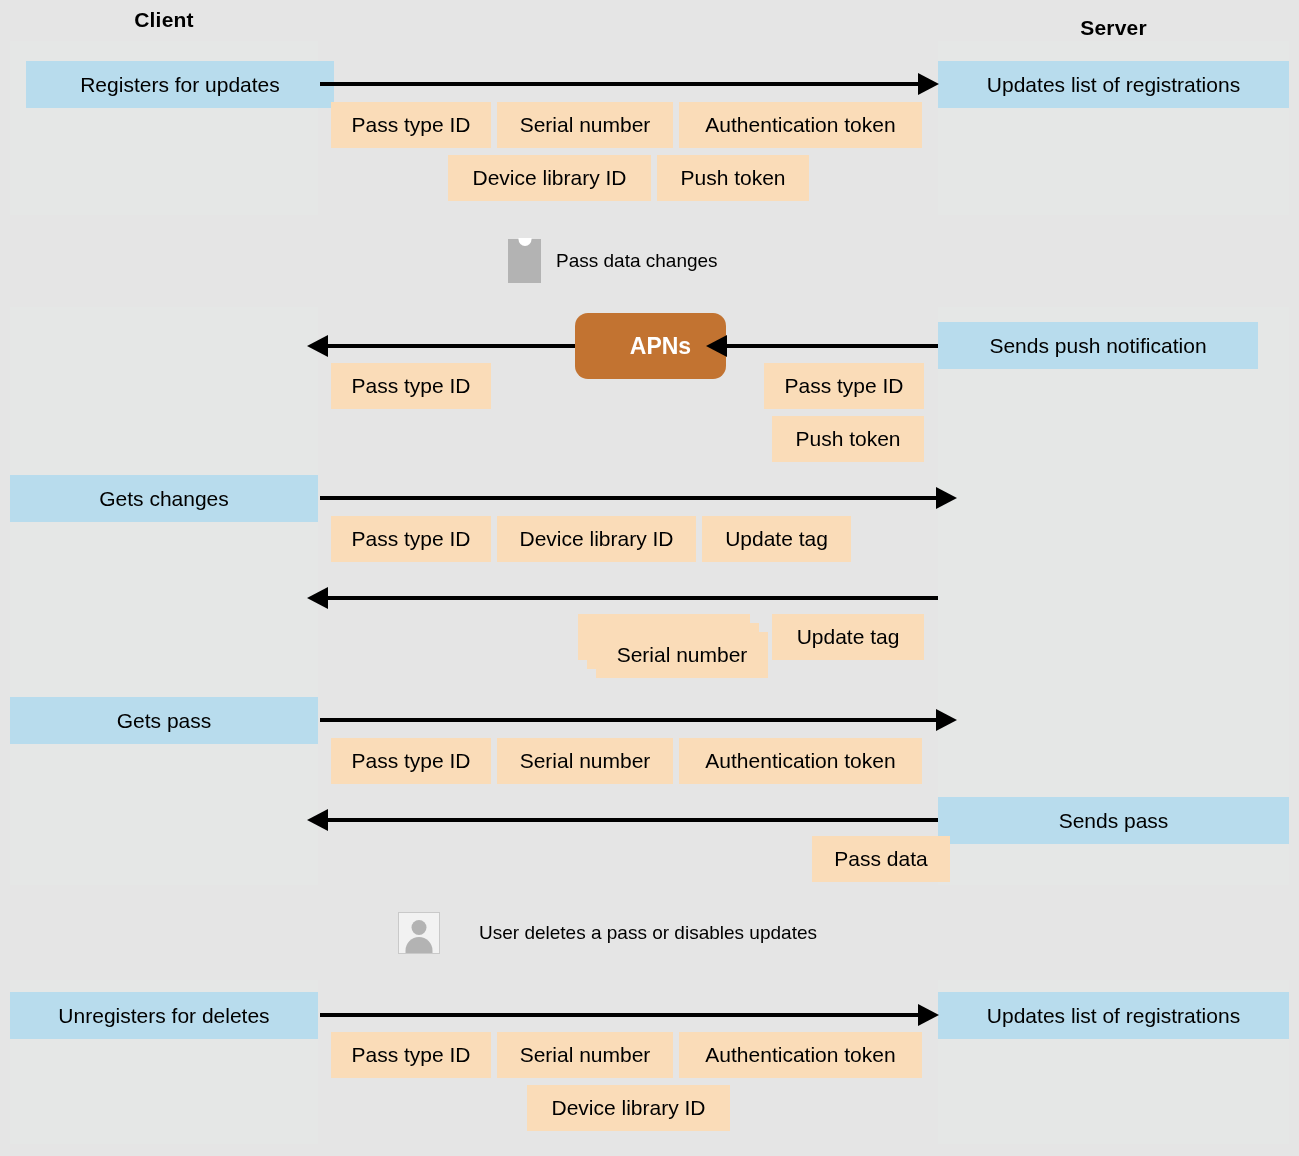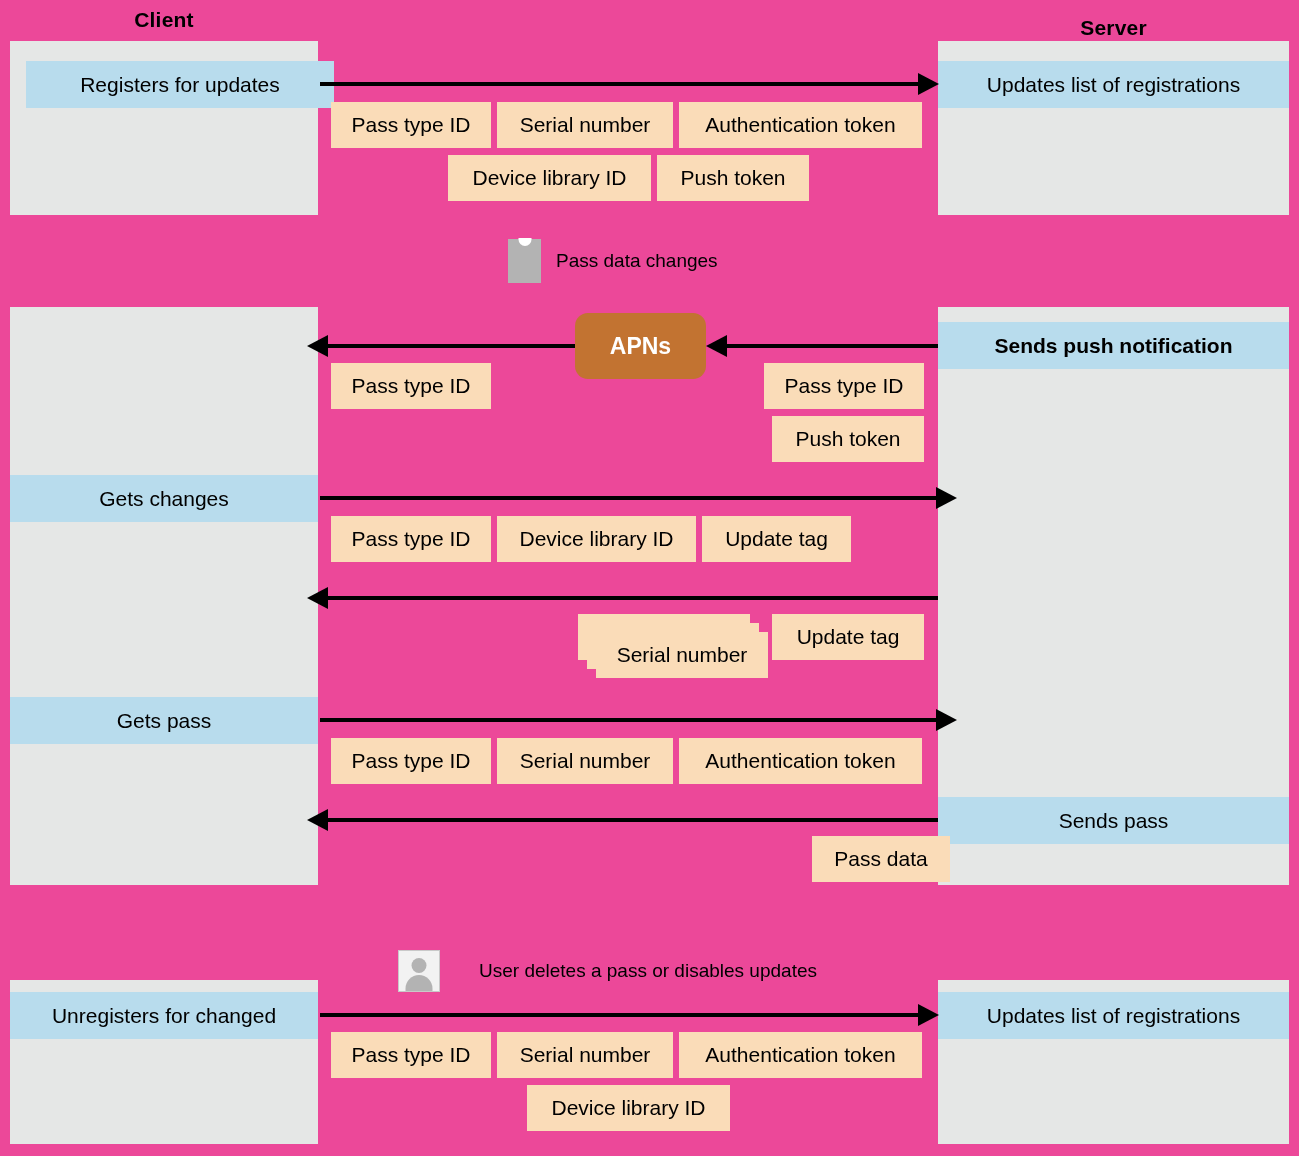--- a/index.html
+++ b/index.html
@@ -9,21 +9,21 @@
   }
   body {
     font-family: "Liberation Sans", sans-serif;
     color: #000000;
   }
   #diagram {
     position: relative;
     width: 1299px;
     height: 1156px;
     overflow: hidden;
-    background: #ec4899;
+    background: #e5e5e5;
   }
   .lane-title {
     position: absolute;
     font-size: 21px;
     font-weight: bold;
     text-align: center;
     color: #000000;
     letter-spacing: 0.2px;
   }
   .lane {
@@ -181,26 +181,26 @@
   <div class="chip" style="left:657px; top:155px; width:152px;">Push token</div>
 
   <div class="event-row" style="left:508px; top:239px;">
     <span class="pass-icon"></span>
     <span>Pass data changes</span>
   </div>
 
   <div class="lane" style="left:10px; top:307px; width:308px; height:578px;"></div>
   <div class="lane" style="left:938px; top:307px; width:351px; height:578px;"></div>
 
-  <div class="band" style="left:938px; top:322px; width:351px; height:47px;font-weight:bold;">Sends push notification</div>
+  <div class="band" style="left:938px; top:322px; width:320px; height:47px;">Sends push notification</div>
 
   <div class="arrow-line" style="left:328px; top:344px; width:248px;"></div>
   <div class="arrow-head left" style="left:307px; top:335px;"></div>
 
-  <div class="apns" style="left:575px; top:313px; width:131px; height:66px;">APNs</div>
+  <div class="apns" style="left:575px; top:313px; width:131px; height:66px;padding-left:20px;">APNs</div>
 
   <div class="arrow-line" style="left:727px; top:344px; width:211px;"></div>
   <div class="arrow-head left" style="left:706px; top:335px;"></div>
 
   <div class="chip" style="left:331px; top:363px; width:160px;">Pass type ID</div>
   <div class="chip" style="left:764px; top:363px; width:160px;">Pass type ID</div>
   <div class="chip" style="left:772px; top:416px; width:152px;">Push token</div>
 
   <div class="band" style="left:10px; top:475px; width:308px; height:47px;">Gets changes</div>
   <div class="arrow-line" style="left:320px; top:496px; width:617px;"></div>
@@ -228,32 +228,32 @@
   <div class="chip" style="left:331px; top:738px; width:160px;">Pass type ID</div>
   <div class="chip" style="left:497px; top:738px; width:176px;">Serial number</div>
   <div class="chip" style="left:679px; top:738px; width:243px;">Authentication token</div>
 
   <div class="band" style="left:938px; top:797px; width:351px; height:47px;">Sends pass</div>
   <div class="arrow-line" style="left:328px; top:818px; width:610px;"></div>
   <div class="arrow-head left" style="left:307px; top:809px;"></div>
 
   <div class="chip" style="left:786px; top:836px; width:138px;margin-left:26px;">Pass data</div>
 
-  <div class="event-row" style="left:398px; top:950px;gap:39px;">
+  <div class="event-row" style="left:398px; top:912px;gap:39px;">
     <span class="user-icon">
       <span class="head"></span>
       <span class="body"></span>
     </span>
     <span>User deletes a pass or disables updates</span>
   </div>
 
   <div class="lane" style="left:10px; top:980px; width:308px; height:164px;"></div>
   <div class="lane" style="left:938px; top:980px; width:351px; height:164px;"></div>
 
-  <div class="band" style="left:10px; top:992px; width:308px; height:47px;">Unregisters for changed</div>
+  <div class="band" style="left:10px; top:992px; width:308px; height:47px;">Unregisters for deletes</div>
   <div class="band" style="left:938px; top:992px; width:351px; height:47px;">Updates list of registrations</div>
 
   <div class="arrow-line" style="left:320px; top:1013px; width:600px;"></div>
   <div class="arrow-head right" style="left:918px; top:1004px;"></div>
 
   <div class="chip" style="left:331px; top:1032px; width:160px;">Pass type ID</div>
   <div class="chip" style="left:497px; top:1032px; width:176px;">Serial number</div>
   <div class="chip" style="left:679px; top:1032px; width:243px;">Authentication token</div>
 
   <div class="chip" style="left:527px; top:1085px; width:203px;">Device library ID</div>

